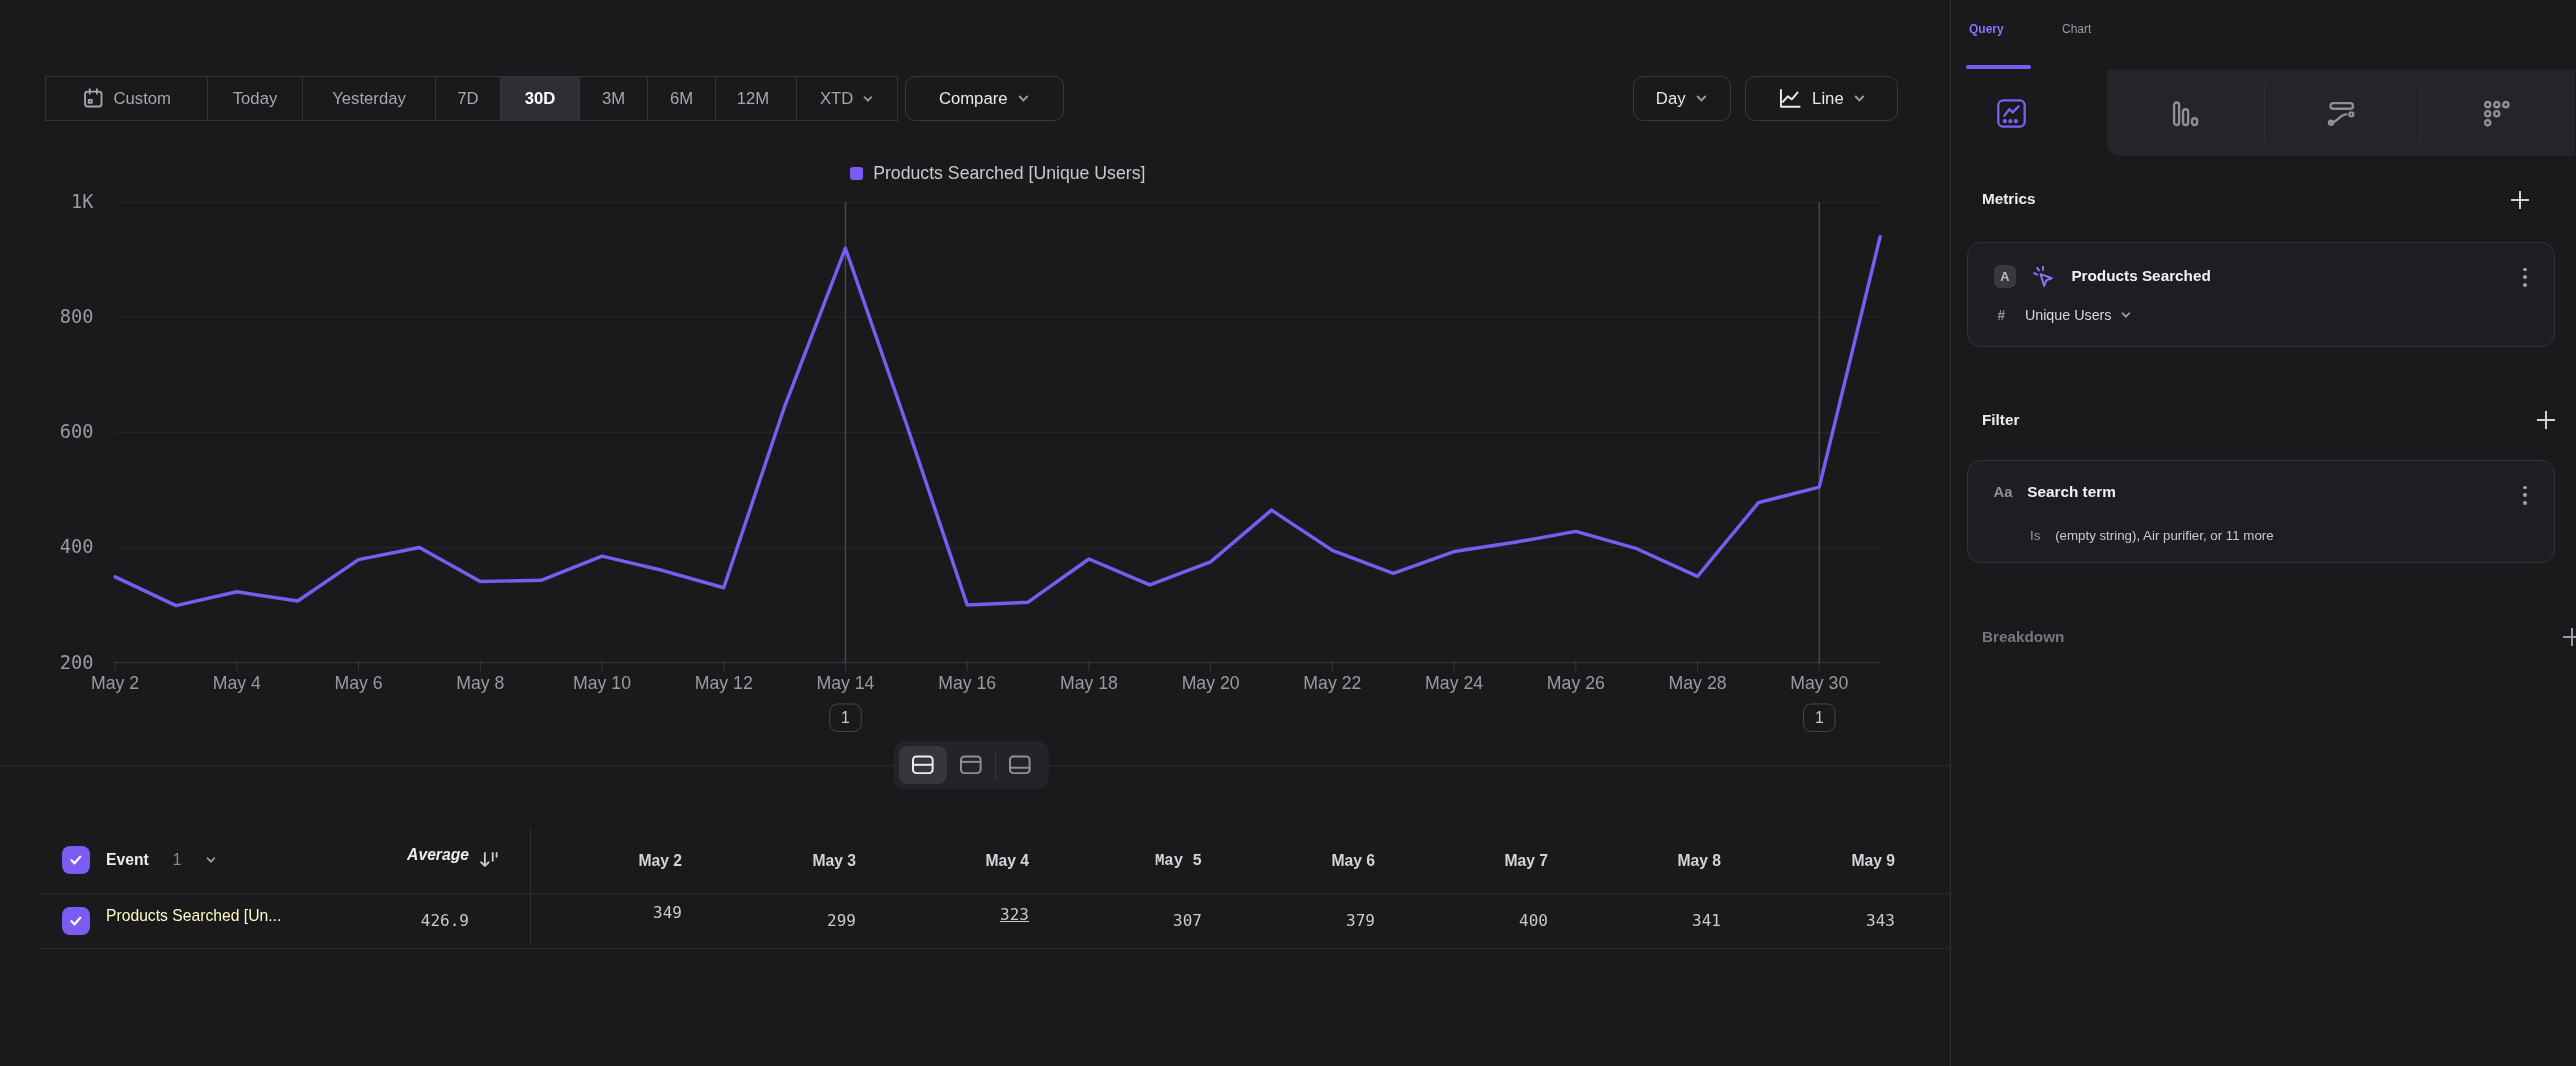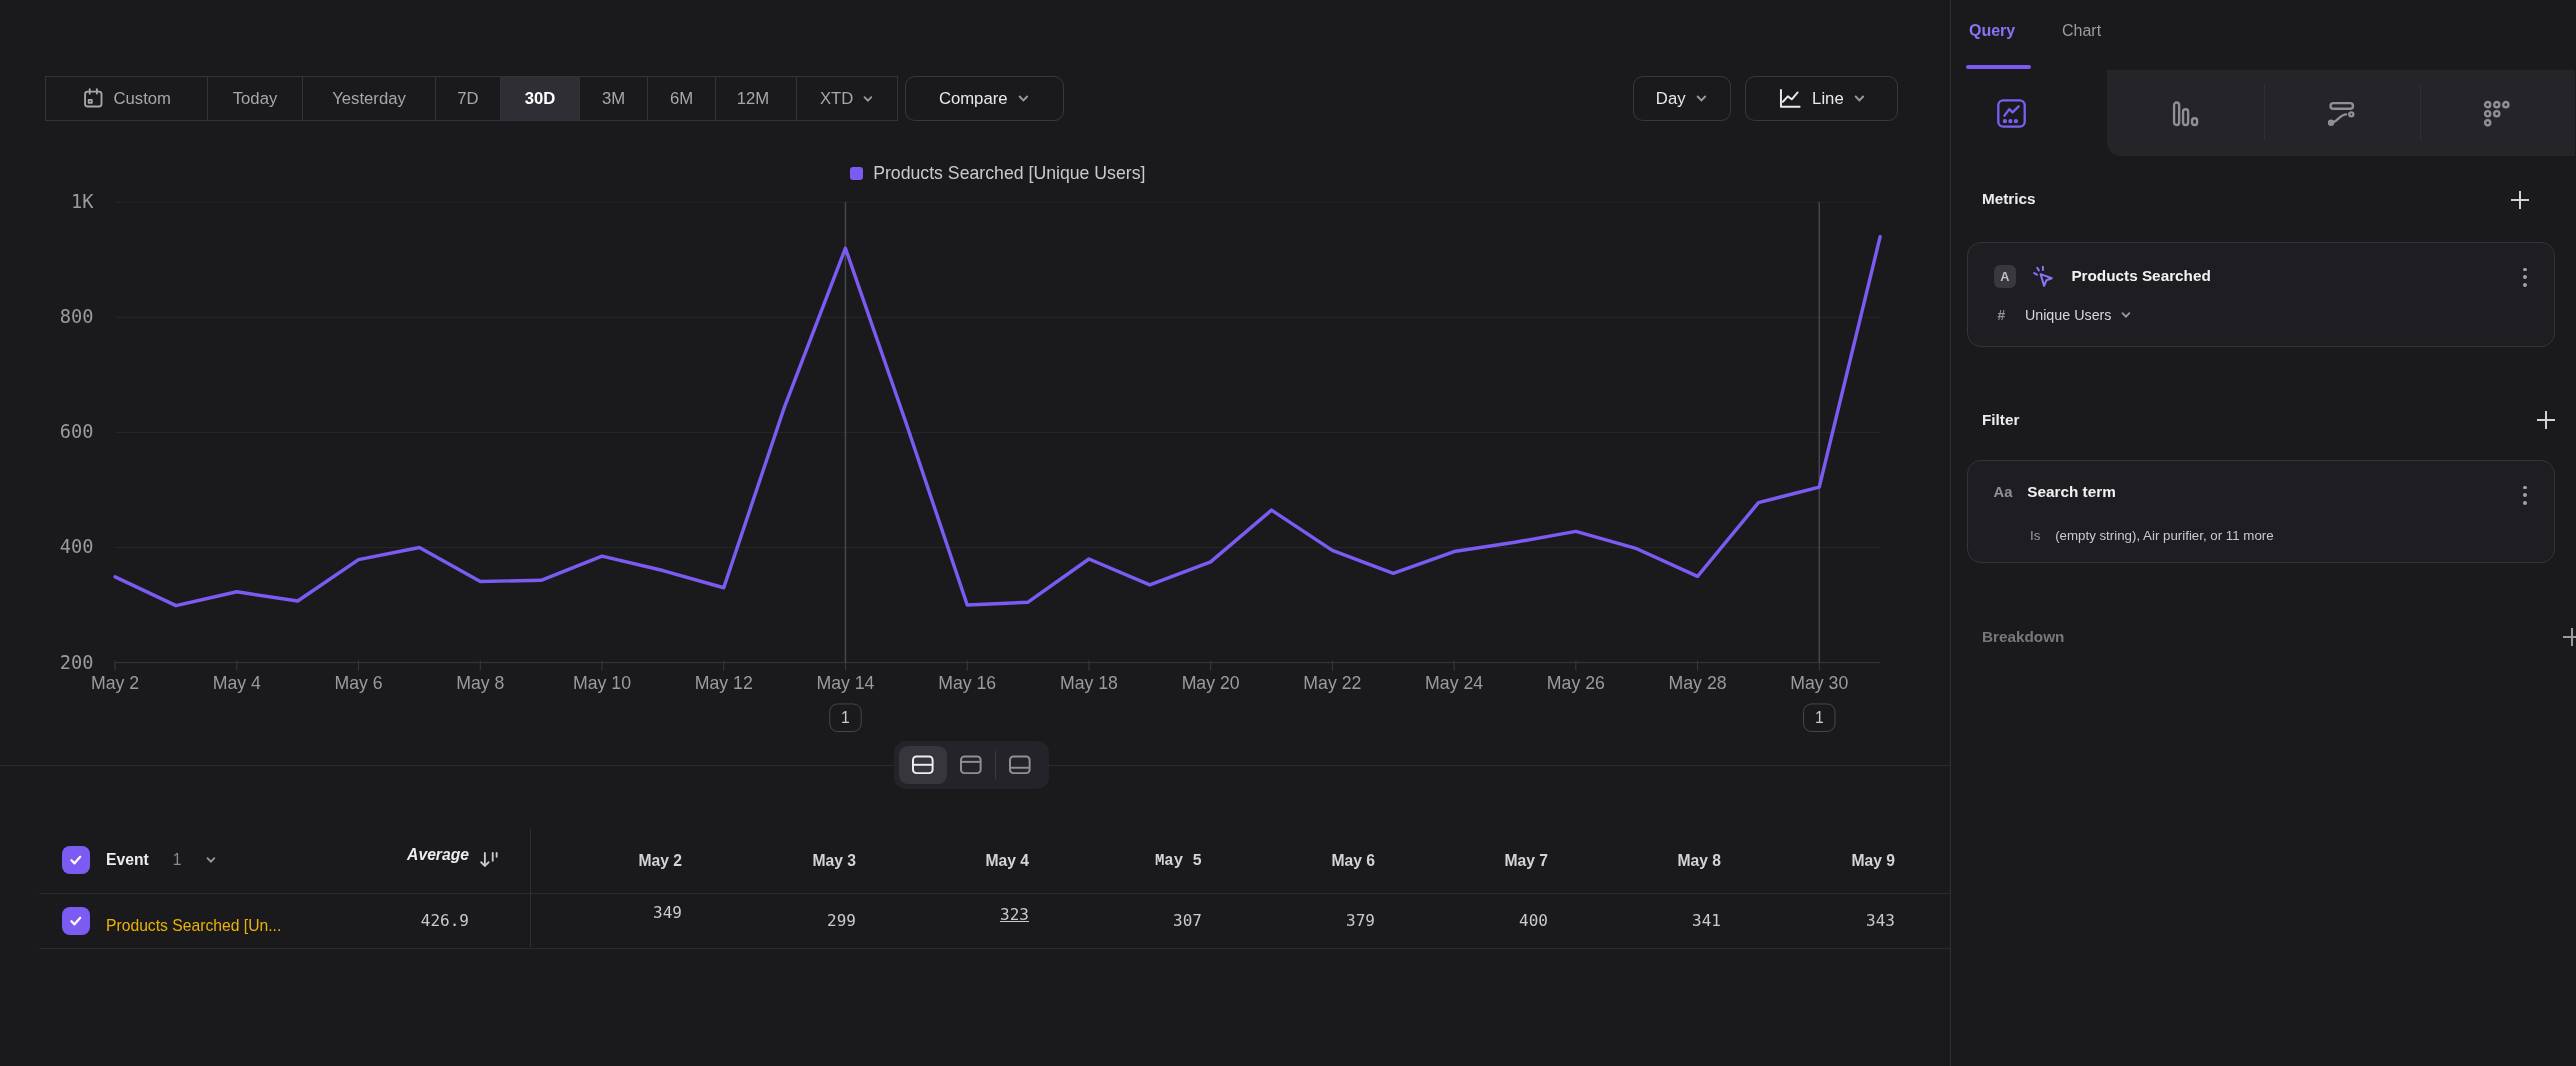--- a/index.html
+++ b/index.html
@@ -54,21 +54,21 @@
   .checkbox{
     width:27.6px;height:27.6px;border-radius:7.9px;background:#7b5bf2;
     display:flex;align-items:center;justify-content:center;cursor:pointer;
   }
   .hline{background:#2a2a2f;height:1px;}
   .vline{background:#2e2e33;width:1px;}
   .th{font-weight:700;color:#ececef;font-size:15.7px;}
   .day-col{position:absolute;width:152px;text-align:right;display:flex;align-items:center;justify-content:flex-end;}
 
   
-  .panel-tab{font-size:16px;cursor:pointer;}
+  .panel-tab{font-size:12px;cursor:pointer;}
   .panel-tab.active{color:#8a73f7;font-weight:700;}
   .panel-tab.inactive{color:#9a9aa0;}
   .section-head{font-size:15.3px;font-weight:700;color:#ececee;}
   .plus{
     width:21.6px;height:21.6px;position:relative;cursor:pointer;display:inline-block;
   }
   .plus:before,.plus:after{content:"";position:absolute;background:#d2d2d6;}
   .plus:before{left:9.8px;top:2px;width:2px;height:17.7px;}
   .plus:after{left:2px;top:9.8px;width:17.7px;height:2px;}
   .plus.dim:before,.plus.dim:after{background:#9a9aa0;}
@@ -298,21 +298,21 @@
     <div class="day-col th" style="left: 1743px; top: 827px; height: 67px; font-size: 15.7px; color: rgb(212, 212, 216);">May 9</div>
   </div>
 <div class="abs hline" style="left:39px;top:893px;width:1911px;"></div>
 
 
 <div class="abs checkbox" style="left:62px;top:907px;">
   <svg width="15.7" height="15.7" viewBox="0 0 18 18" fill="none" stroke="#ffffff" stroke-width="2.6" stroke-linecap="round" stroke-linejoin="round">
       <path d="M4 9.5 L7.5 13 L14 5.5"></path>
     </svg>
 </div>
-<div class="abs" style="left:106px;top:907px;height:27.6px;display:flex;align-items:flex-end;color:#eab308;font-size:15.7px;">
+<div class="abs" style="left:106px;top:907px;height:27.6px;display:flex;align-items:flex-start;color:#fef9c3;font-size:15.7px;">
   <span>Products Searched [Un...</span>
 </div>
 <div class="abs mono" style="left:295px;top:907px;width:174px;height:27.6px;display:flex;align-items:center;justify-content:flex-end;color:#c9c9ce;font-size:16px;">
   <span>426.9</span>
 </div>
 <div id="day-values">
     <div class="day-col mono" style="left: 530px; top: 893px; height: 38px; font-size: 16px; color: rgb(201, 201, 206);">349</div>
     <div class="day-col mono" style="left: 704px; top: 893px; height: 54px; font-size: 16px; color: rgb(201, 201, 206);">299</div>
     <div class="day-col mono" style="left: 877px; top: 893px; height: 42px; font-size: 16px; color: rgb(201, 201, 206); text-decoration: underline;">323</div>
     <div class="day-col mono" style="left: 1050px; top: 893px; height: 54px; font-size: 16px; color: rgb(201, 201, 206);">307</div>

